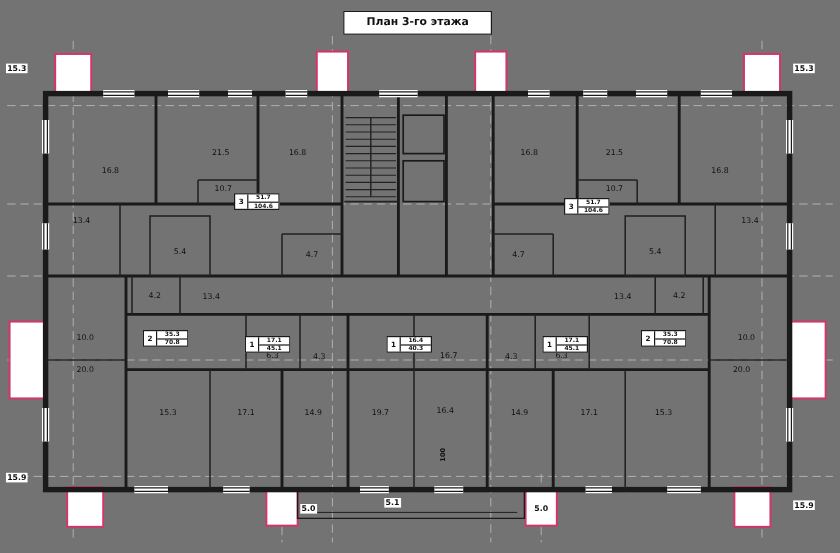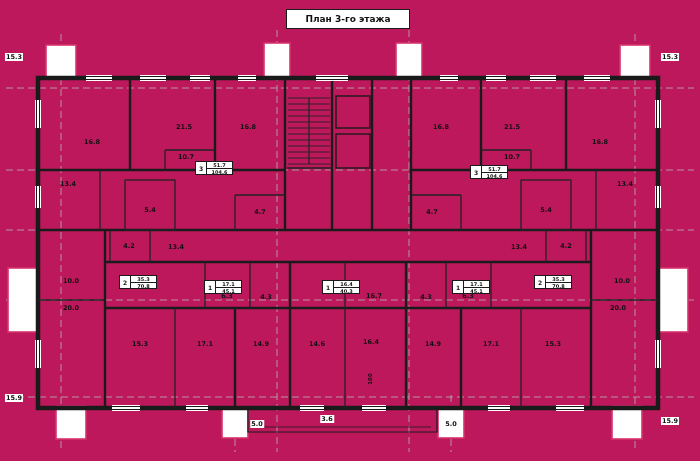--- a/index.html
+++ b/index.html
@@ -2,33 +2,33 @@
 <html><head>
 <meta charset="utf-8">
 <style>
   :root{
     --wall:#1a1a1a;
     --balcony:#d6336c;
     --grid:#b4b4b4;
   }
   html,body{margin:0;padding:0;background:#fff;}
   .canvas{
-    position:relative;width:700px;height:461px;background:#be185d;
+    position:relative;width:700px;height:461px;background:#737373;
     font-family:"DejaVu Sans",sans-serif;overflow:hidden;
   }
   .plan-svg{position:absolute;left:0;top:0;}
   .title-box{
     position:absolute;left:286px;top:9px;width:122px;height:18px;
     border:1px solid var(--wall);background:#fff;
     display:flex;align-items:center;justify-content:center;
     font-size:9px;font-weight:bold;color:#111;z-index:5;
   }
   .rl{
     position:absolute;transform:translate(-50%,-50%);
-    font-size:6.5px;font-weight:bold;color:#111;white-space:nowrap;z-index:4;
+    font-size:6.5px;font-weight:normal;color:#111;white-space:nowrap;z-index:4;
   }
   .dim{
     position:absolute;transform:translate(-50%,-50%);
     font-size:6.5px;font-weight:bold;color:#111;background:#fff;
     padding:0 1px;white-space:nowrap;z-index:4;
   }
   .dim.vert{transform:translate(-50%,-50%) rotate(-90deg);font-size:5.5px;background:transparent;}
   .apt{
     position:absolute;display:flex;height:14px;border:1px solid var(--wall);
     background:#fff;z-index:4;box-sizing:border-box;
@@ -150,21 +150,21 @@
   <span class="rl" style="left:129px;top:246px">4.2</span>
   <span class="rl" style="left:176px;top:247px">13.4</span>
   <span class="rl" style="left:71px;top:281px">10.0</span>
   <span class="rl" style="left:71px;top:308px">20.0</span>
   <span class="rl" style="left:227px;top:296px">6.3</span>
   <span class="rl" style="left:266px;top:297px">4.3</span>
   <span class="rl" style="left:140px;top:344px">15.3</span>
   <span class="rl" style="left:205px;top:344px">17.1</span>
   <span class="rl" style="left:261px;top:344px">14.9</span>
 
-  <span class="rl" style="left:317px;top:344px">14.6</span>
+  <span class="rl" style="left:317px;top:344px">19.7</span>
   <span class="rl" style="left:371px;top:342px">16.4</span>
   <span class="rl" style="left:374px;top:296px">16.7</span>
 
   <span class="rl" style="left:441px;top:127px">16.8</span>
   <span class="rl" style="left:512px;top:127px">21.5</span>
   <span class="rl" style="left:600px;top:142px">16.8</span>
   <span class="rl" style="left:512px;top:157px">10.7</span>
   <span class="rl" style="left:625px;top:184px">13.4</span>
   <span class="rl" style="left:546px;top:210px">5.4</span>
   <span class="rl" style="left:432px;top:212px">4.7</span>
@@ -226,17 +226,17 @@
       <div>16.4</div>
       <div>40.3</div>
     </div>
   </div>
 
   <span class="dim" style="left:14px;top:57px">15.3</span>
   <span class="dim" style="left:670px;top:57px">15.3</span>
   <span class="dim" style="left:14px;top:398px">15.9</span>
   <span class="dim" style="left:670px;top:421px">15.9</span>
   <span class="dim" style="left:257px;top:424px">5.0</span>
-  <span class="dim" style="left:327px;top:419px">3.6</span>
+  <span class="dim" style="left:327px;top:419px">5.1</span>
   <span class="dim" style="left:451px;top:424px">5.0</span>
   <span class="dim vert" style="left:370px;top:379px">100</span>
 
 </div>
 
 </body></html>

